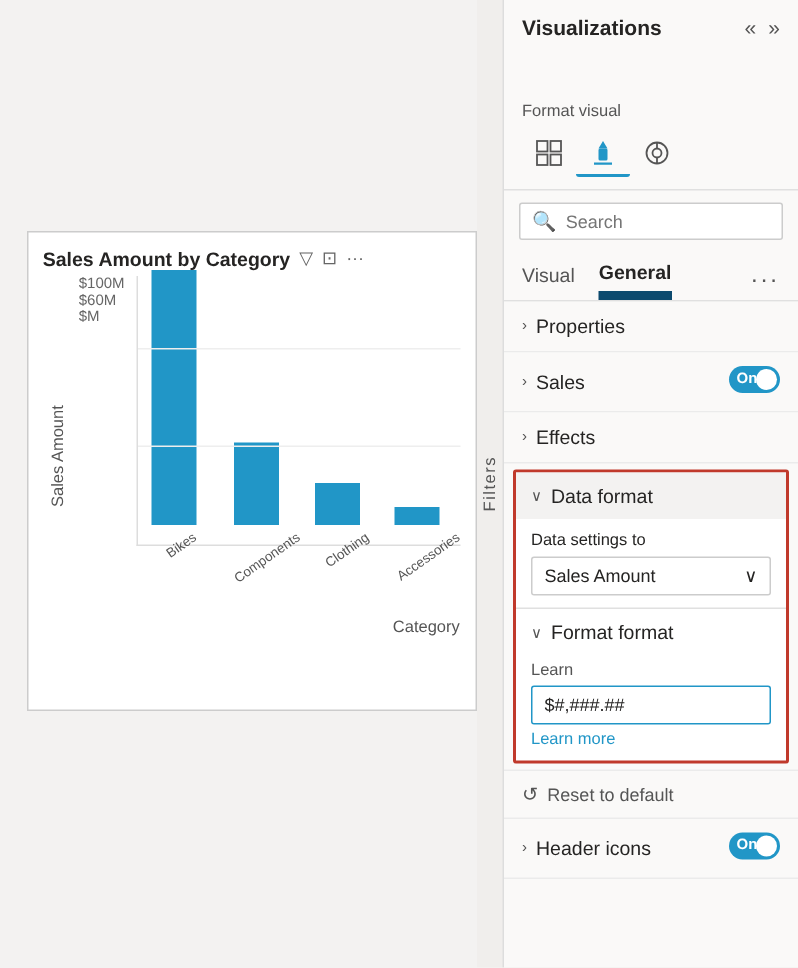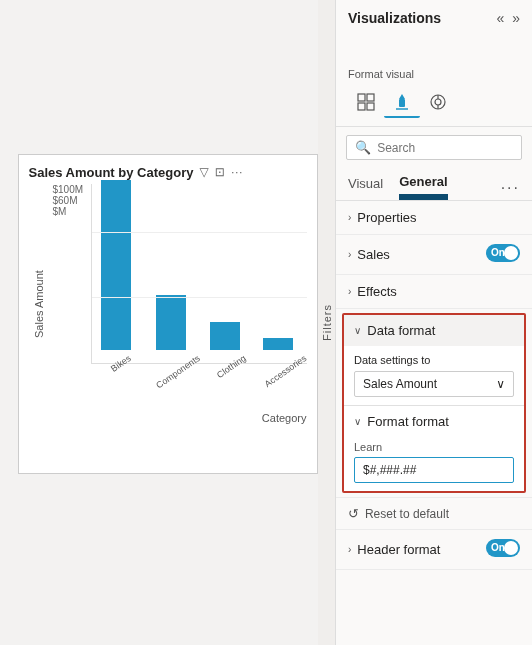--- a/index.html
+++ b/index.html
@@ -578,31 +578,32 @@
       </div>
 
       <div class="format-options-header">
         <span class="section-chevron">∨</span>
         <span class="section-label">Format format</span>
       </div>
 
       <div class="format-options-content">
         <div class="format-label-sm">Learn</div>
         <input class="format-input" type="text" value="$#,###.##" style="">
+        <span class="learn-more">Learn more</span>
       </div>
     </div>
 
     <div class="reset-row">
       <span class="reset-icon">↺</span>
       <span>Reset to default</span>
     </div>
 
     <div class="header-icons-row section-row">
       <span class="section-chevron">›</span>
-      <span class="section-label">Header format</span>
+      <span class="section-label">Header icons</span>
       <div class="section-toggle">
         <div class="toggle">
           <span class="toggle-label">On</span>
         </div>
       </div>
     </div>
   </div>
 </div>
 
 </body></html>

